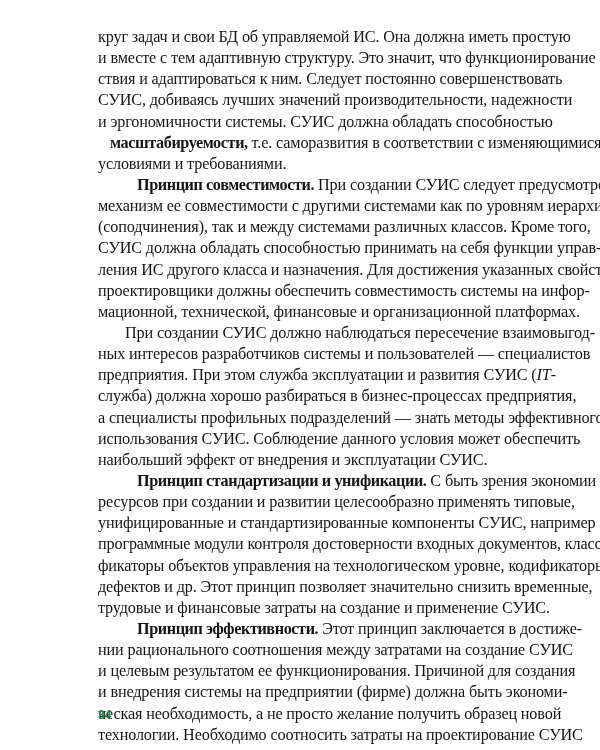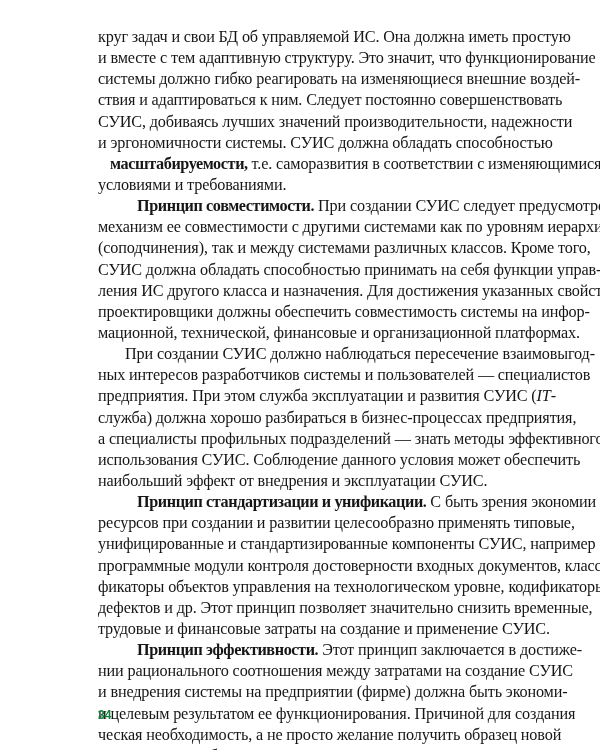--- a/index.html
+++ b/index.html
@@ -65,21 +65,20 @@
   </style>
 </head>
 <body>
 
 <div class="page">
   <div class="text-column">
 
     <div>
       <span class="line">круг задач и свои БД об управляемой ИС. Она должна иметь простую</span>
       <span class="line">и вместе с тем адаптивную структуру. Это значит, что функционирование</span>
-      <span class="line">системы должно гибко реагировать на изменяющиеся внешние воздей-</span>
       <span class="line">ствия и адаптироваться к ним. Следует постоянно совершенствовать</span>
       <span class="line">СУИС, добиваясь лучших значений производительности, надежности</span>
       <span class="line">и эргономичности системы. СУИС должна обладать способностью</span>
       <span class="line"><b class="b">масштабируемости,</b><span> т.е. саморазвития в соответствии с изменяющимися</span></span>
       <span class="line last">условиями и требованиями.</span>
     </div>
 
     <div>
       <span class="line indent"><b class="b">Принцип совместимости.</b><span> При создании СУИС следует предусмотреть</span></span>
       <span class="line">механизм ее совместимости с другими системами как по уровням иерархии</span>
@@ -106,22 +105,22 @@
       <span class="line">унифицированные и стандартизированные компоненты СУИС, например</span>
       <span class="line">программные модули контроля достоверности входных документов, класси-</span>
       <span class="line">фикаторы объектов управления на технологическом уровне, кодификаторы</span>
       <span class="line">дефектов и др. Этот принцип позволяет значительно снизить временные,</span>
       <span class="line last">трудовые и финансовые затраты на создание и применение СУИС.</span>
     </div>
 
     <div>
       <span class="line indent"><b class="b">Принцип эффективности.</b><span> Этот принцип заключается в достиже-</span></span>
       <span class="line">нии рационального соотношения между затратами на создание СУИС</span>
+      <span class="line">и целевым результатом ее функционирования. Причиной для создания</span>
       <span class="line">и внедрения системы на предприятии (фирме) должна быть экономи-</span>
-      <span class="line">и целевым результатом ее функционирования. Причиной для создания</span>
       <span class="line">ческая необходимость, а не просто желание получить образец новой</span>
       <span class="line">технологии. Необходимо соотносить затраты на проектирование СУИС</span>
 
     </div>
 
   </div>
 
   <div class="page-number">34</div>
 </div>
 

